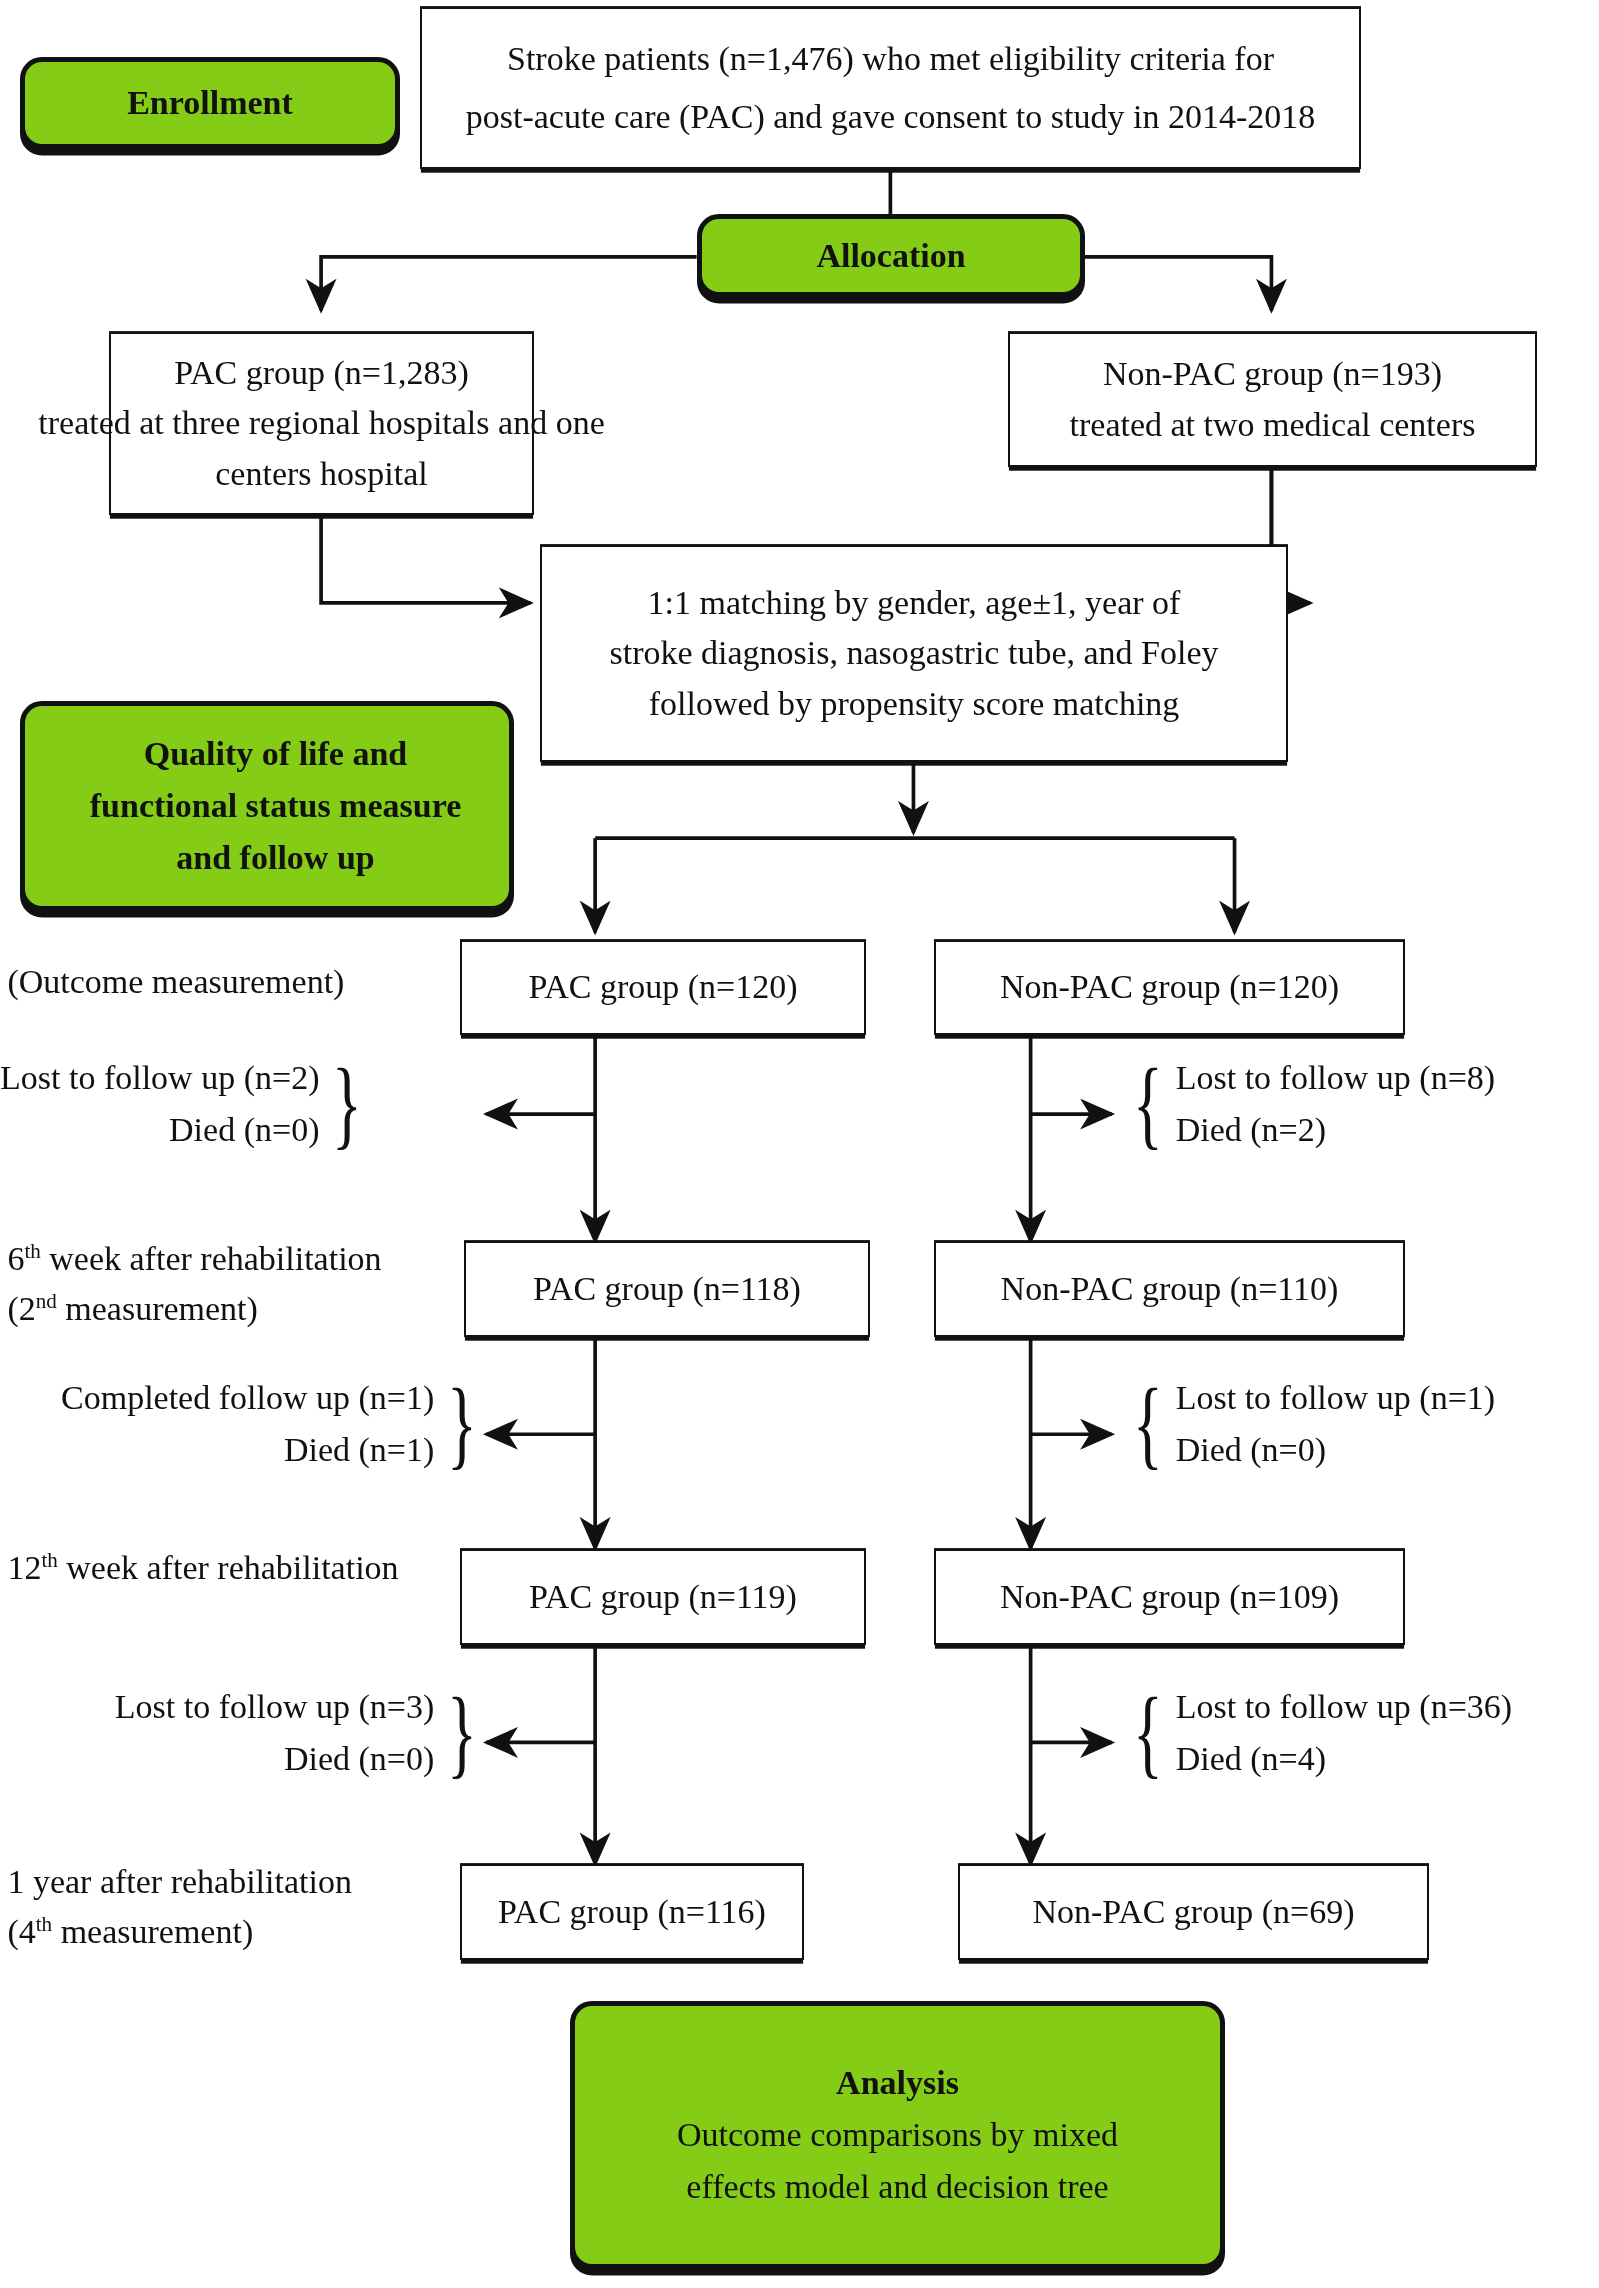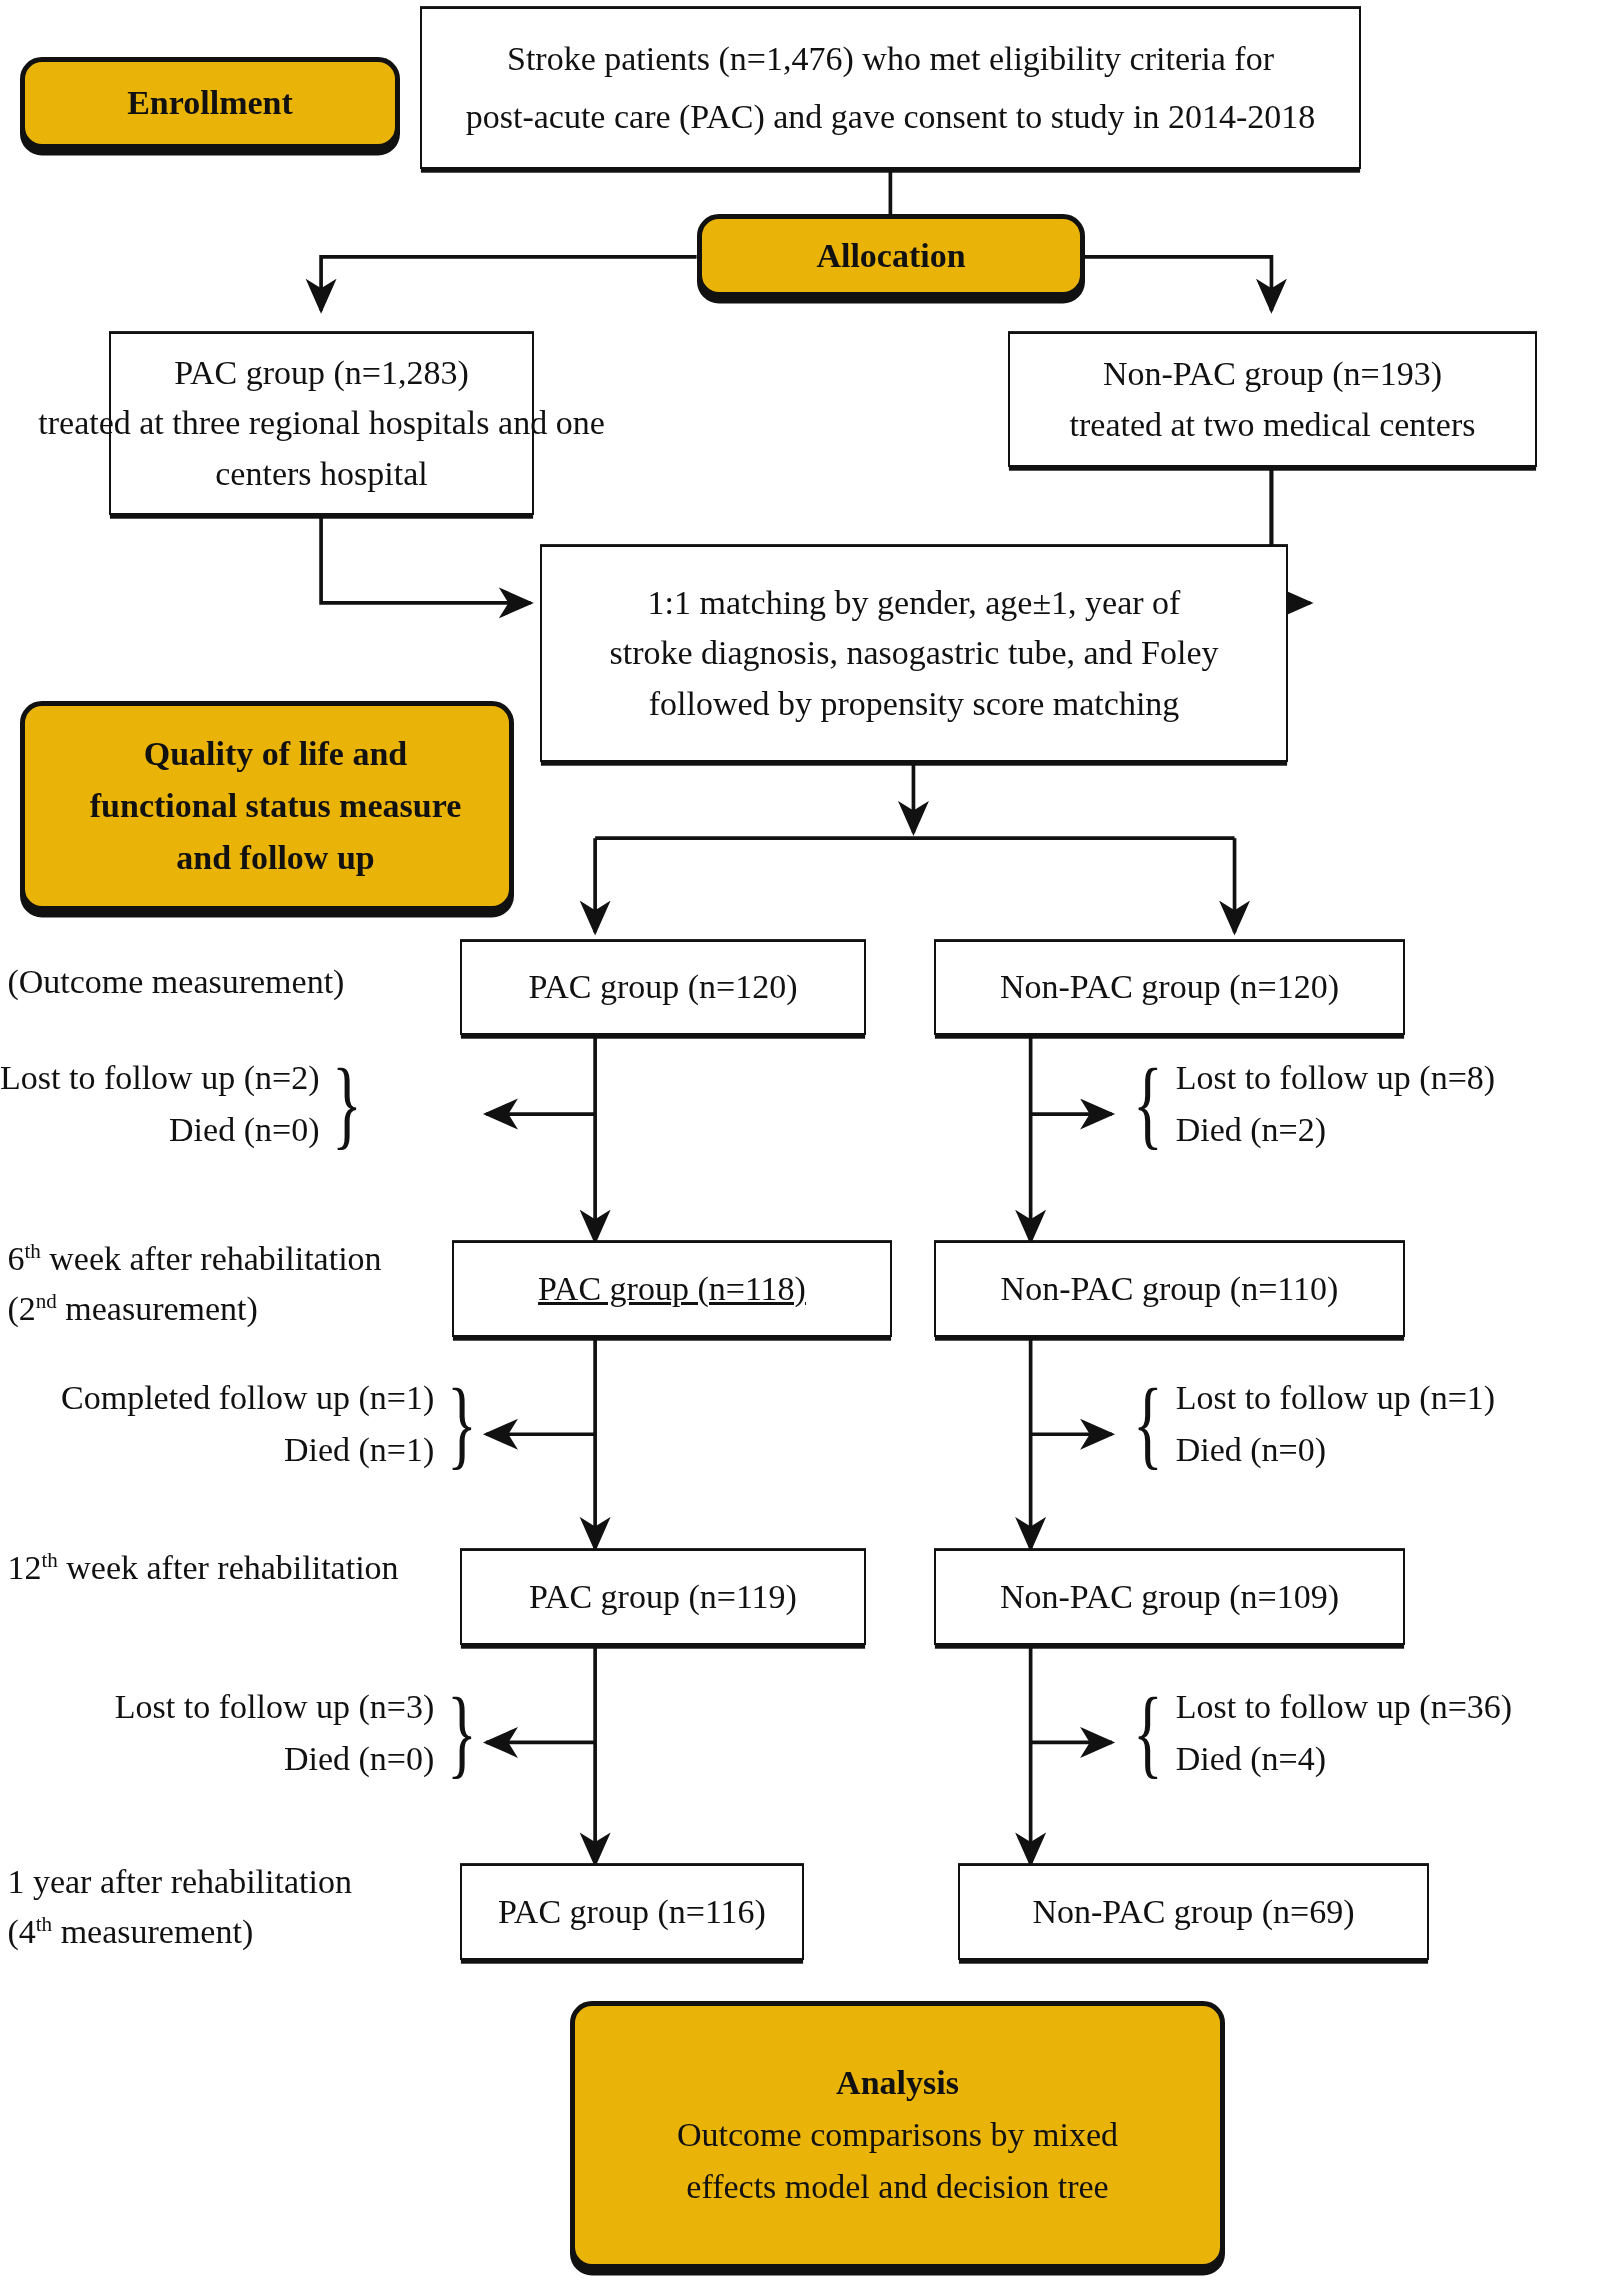--- a/index.html
+++ b/index.html
@@ -39,21 +39,21 @@
     box-shadow: 0 4.6px 0 -0.9px #111111, 0 -0.9px 0 0 #111111;
   }
   .rect .line {
     line-height: 1.48;
     font-size: 34px;
     white-space: nowrap;
   }
 
   
   .stagebox {
-    background: #eab308;
+    background: #84cc16;
     border: 5.5px solid #111111;
     border-radius: 22px;
     box-shadow: 0 6.5px 0 0 #111111;
     font-weight: bold;
   }
   .stagebox .line {
     font-size: 34px;
     line-height: 1.52;
     white-space: nowrap;
   }
@@ -207,21 +207,21 @@
       <span>Lost to follow up (n=8)</span>
       <span>Died (n=2)</span>
     </div>
   </div>
 
   <div class="caption" style="left:7.4px; top:1234px;">
     <div><span>6</span><sup>th</sup><span> week after rehabilitation</span></div>
     <div><span>(2</span><sup>nd</sup><span> measurement)</span></div>
   </div>
 
-  <div class="node rect" style="left:452px; top:1241px; width:440px; height:96px;text-decoration:underline;">
+  <div class="node rect" style="left:464px; top:1241px; width:406px; height:96px;">
     <div class="line">PAC group (n=118)</div>
   </div>
   <div class="node rect" style="left:934px; top:1241px; width:471px; height:96px;">
     <div class="line">Non-PAC group (n=110)</div>
   </div>
 
   <div class="dropout left" style="left:0px; top:1372px; width:486px; justify-content:flex-end;">
     <div class="txt">
       <span>Completed follow up (n=1)</span>
       <span>Died (n=1)</span>

